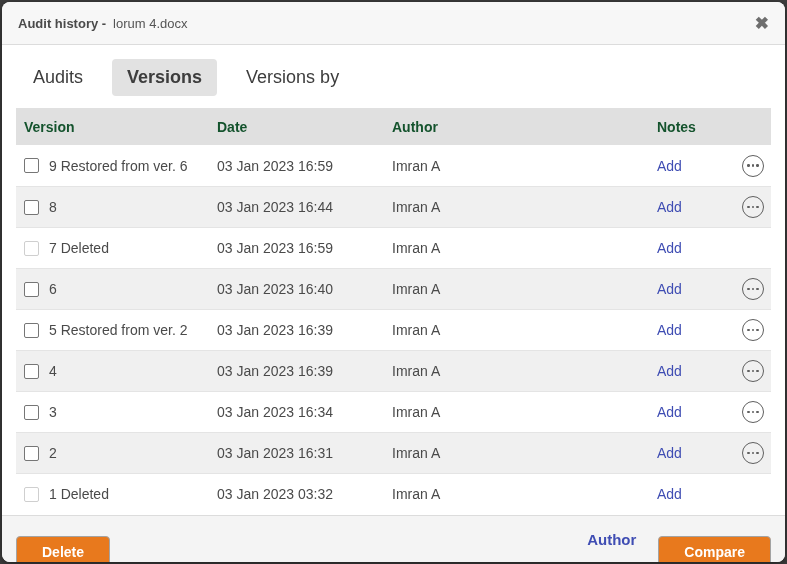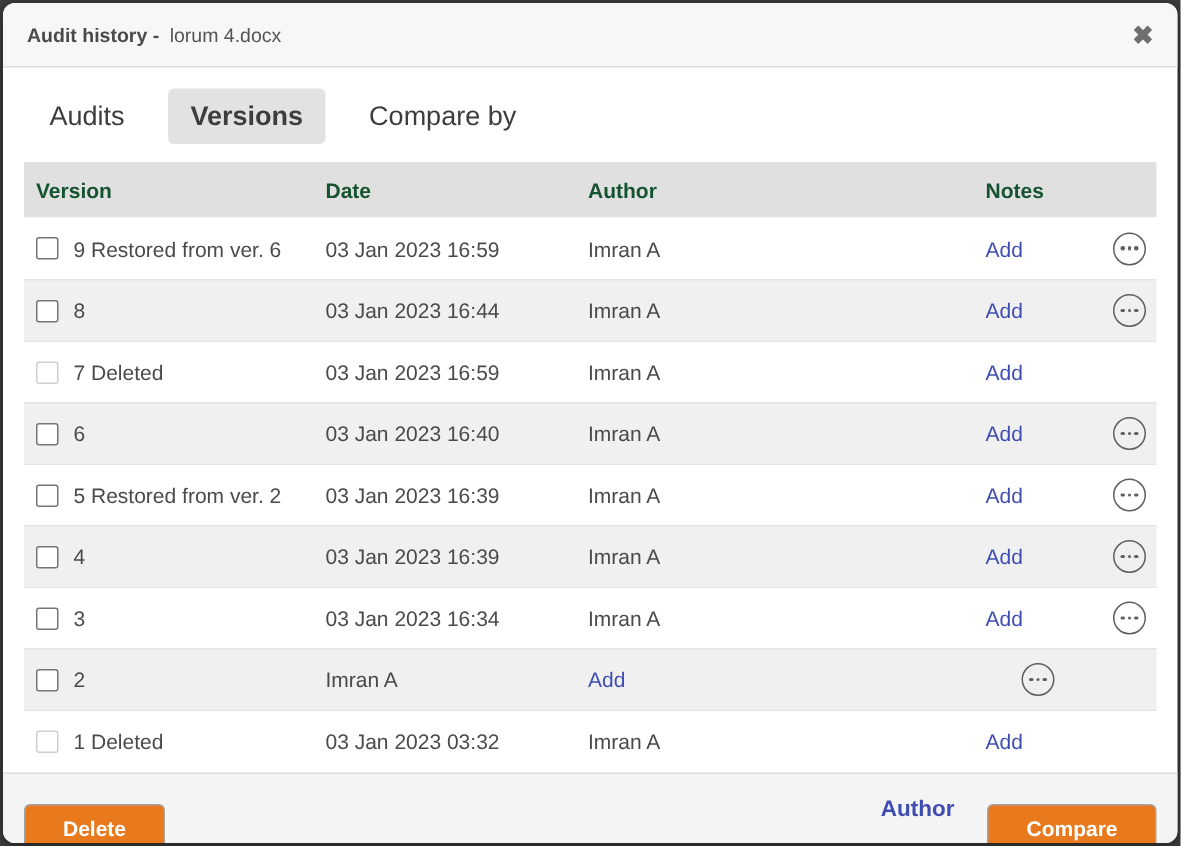--- a/index.html
+++ b/index.html
@@ -144,21 +144,21 @@
     <div class="title-group">
       <span class="title">Audit history -</span>
       <span class="subtitle">lorum 4.docx</span>
     </div>
     <span class="close-x">✖</span>
   </div>
 
   <div class="tabs">
     <span class="tab">Audits</span>
     <span class="tab active">Versions</span>
-    <span class="tab">Compare by</span>
+    <span class="tab">Versions by</span>
   </div>
 
   <div class="table-wrap">
     <div class="t-row t-head">
       <div class="cell">Version</div>
       <div class="cell">Date</div>
       <div class="cell">Author</div>
       <div class="cell">Notes</div>
       <div class="cell"></div>
     </div>
@@ -276,20 +276,21 @@
               <i></i>
             </span>
       </div>
     </div>
 
     <div class="t-row body-row">
       <div class="cell ver-cell">
         <span class="checkbox"></span>
         <span>2</span>
       </div>
+      <div class="cell">03 Jan 2023 16:31</div>
       <div class="cell">Imran A</div>
       <div class="cell add-link">Add</div>
       <div class="cell menu-cell">
         <span class="ellipsis-btn">
               <i></i>
               <i></i>
               <i></i>
             </span>
       </div>
     </div>

